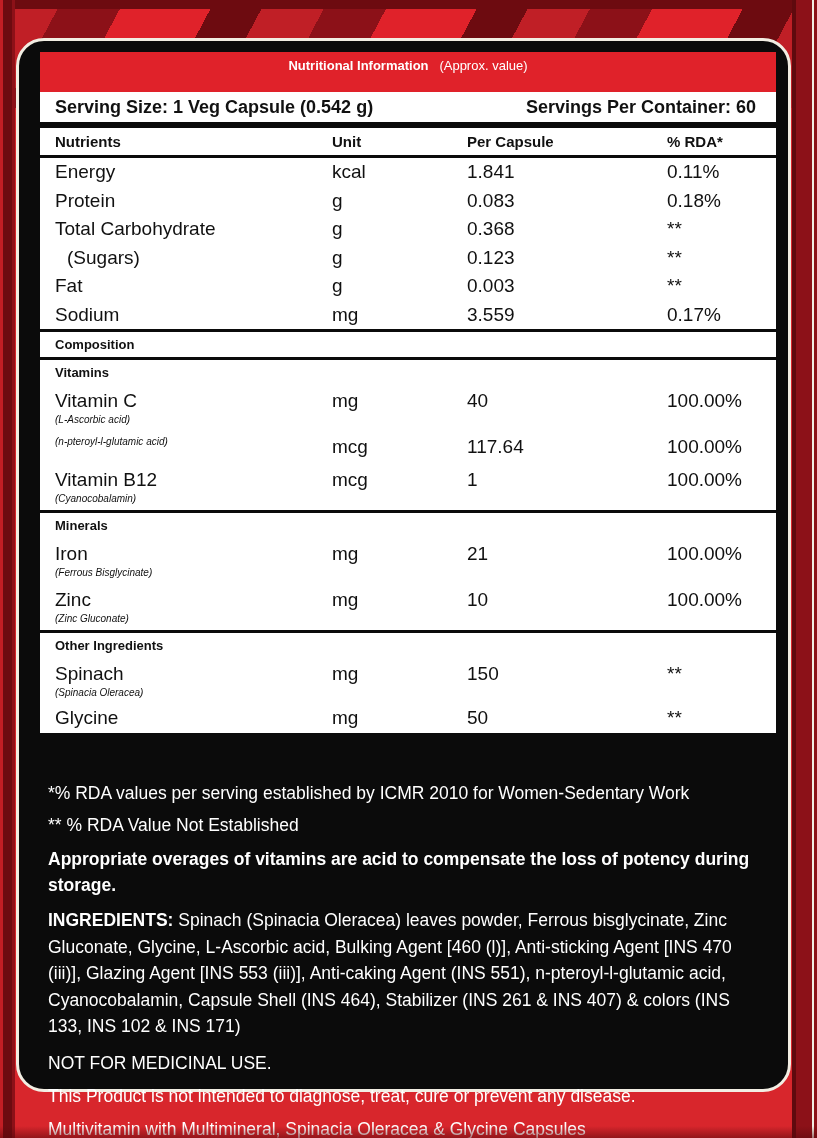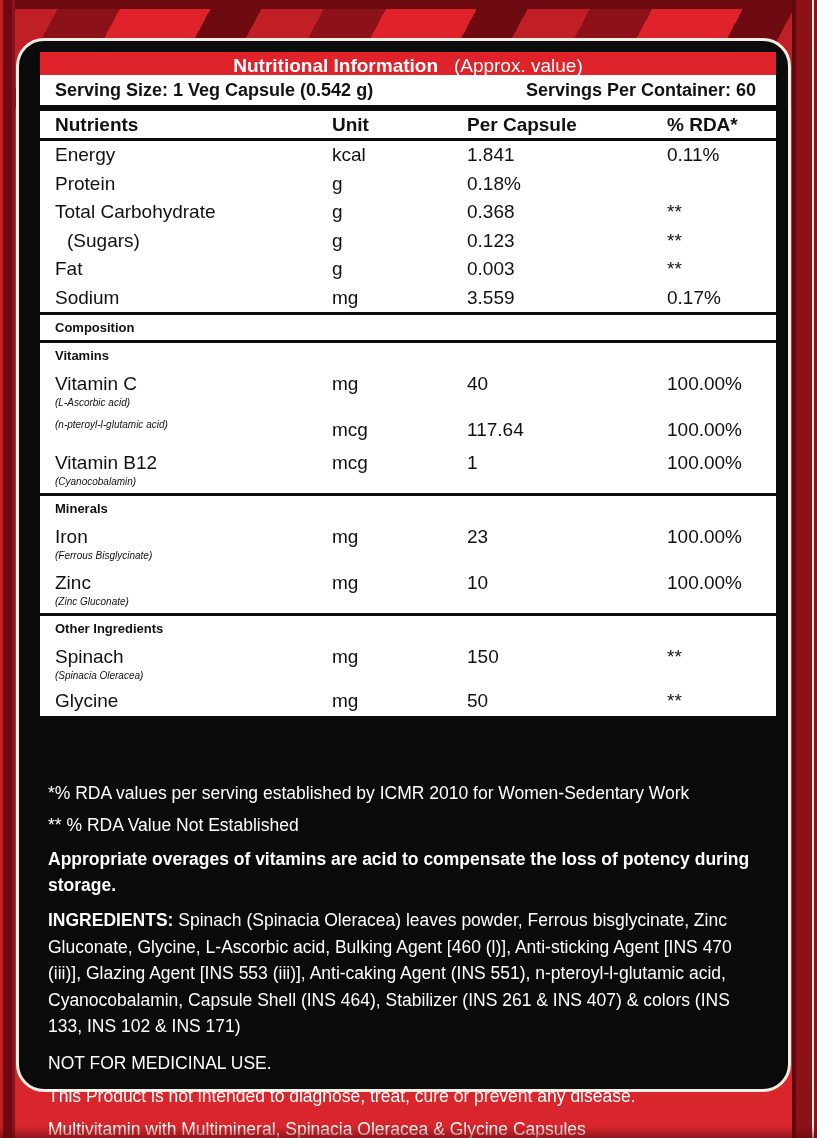--- a/index.html
+++ b/index.html
@@ -33,33 +33,33 @@
     position:absolute;left:16px;right:26px;top:38px;bottom:46px;
     background:#0b0b0b;border:3px solid #f2eee3;border-radius:28px;
     box-sizing:border-box;
   }
   
   .ntable{
     position:absolute;left:21px;top:11px;width:736px;
     background:#ffffff;color:#111;
   }
   .red-bar{
-    height:23px;line-height:28px;background:#e0222a;color:#fff;
-    text-align:center;font-size:19px;
+    height:40px;line-height:28px;background:#e0222a;color:#fff;
+    text-align:center;font-size:13px;
   }
   .red-bar b{font-weight:bold;}
   .red-bar span{font-weight:normal;}
   .serving{
     display:flex;justify-content:space-between;align-items:center;
     height:30px;font-weight:bold;font-size:18px;
     padding:0 20px 0 15px;border-bottom:6px solid #0b0b0b;
   }
   .cols{
     display:grid;grid-template-columns:277px 135px 200px auto;
-    height:27px;align-items:center;font-weight:bold;font-size:19px;
+    height:27px;align-items:center;font-weight:bold;font-size:15px;
     padding-left:15px;border-bottom:3px solid #0b0b0b;
   }
   .row{
     display:grid;grid-template-columns:277px 135px 200px auto;
     height:28.5px;align-items:center;font-size:19px;padding-left:15px;
   }
   .row.indent .c-name{padding-left:12px;}
   .row.with-sub{height:auto;align-items:start;padding-top:4px;padding-bottom:5px;}
   .row.with-sub .cell{line-height:24px;}
   .sub{font-style:italic;font-size:10px;line-height:13px;font-weight:normal;}
@@ -115,20 +115,21 @@
           </span>
           <span class="cell c-unit">kcal</span>
           <span class="cell c-val">1.841</span>
           <span class="cell c-rda">0.11%</span>
         </div>
         <div class="row">
           <span class="cell c-name">
             <div>Protein</div>
           </span>
           <span class="cell c-unit">g</span>
+          <span class="cell c-val">0.083</span>
           <span class="cell c-rda">0.18%</span>
         </div>
         <div class="row">
           <span class="cell c-name">
             <div>Total Carbohydrate</div>
           </span>
           <span class="cell c-unit">g</span>
           <span class="cell c-val">0.368</span>
           <span class="cell c-rda">**</span>
         </div>
@@ -191,21 +192,21 @@
           </div>
         </div>
         <div class="sec-divider">
           <div class="sec-title">Minerals</div>
           <div class="row with-sub">
             <span class="cell c-name">
               <div>Iron</div>
               <div class="sub">(Ferrous Bisglycinate)</div>
             </span>
             <span class="cell c-unit">mg</span>
-            <span class="cell c-val">23</span>
+            <span class="cell c-val">21</span>
             <span class="cell c-rda">100.00%</span>
           </div>
           <div class="row with-sub">
             <span class="cell c-name">
               <div>Zinc</div>
               <div class="sub">(Zinc Gluconate)</div>
             </span>
             <span class="cell c-unit">mg</span>
             <span class="cell c-val">10</span>
             <span class="cell c-rda">100.00%</span>

